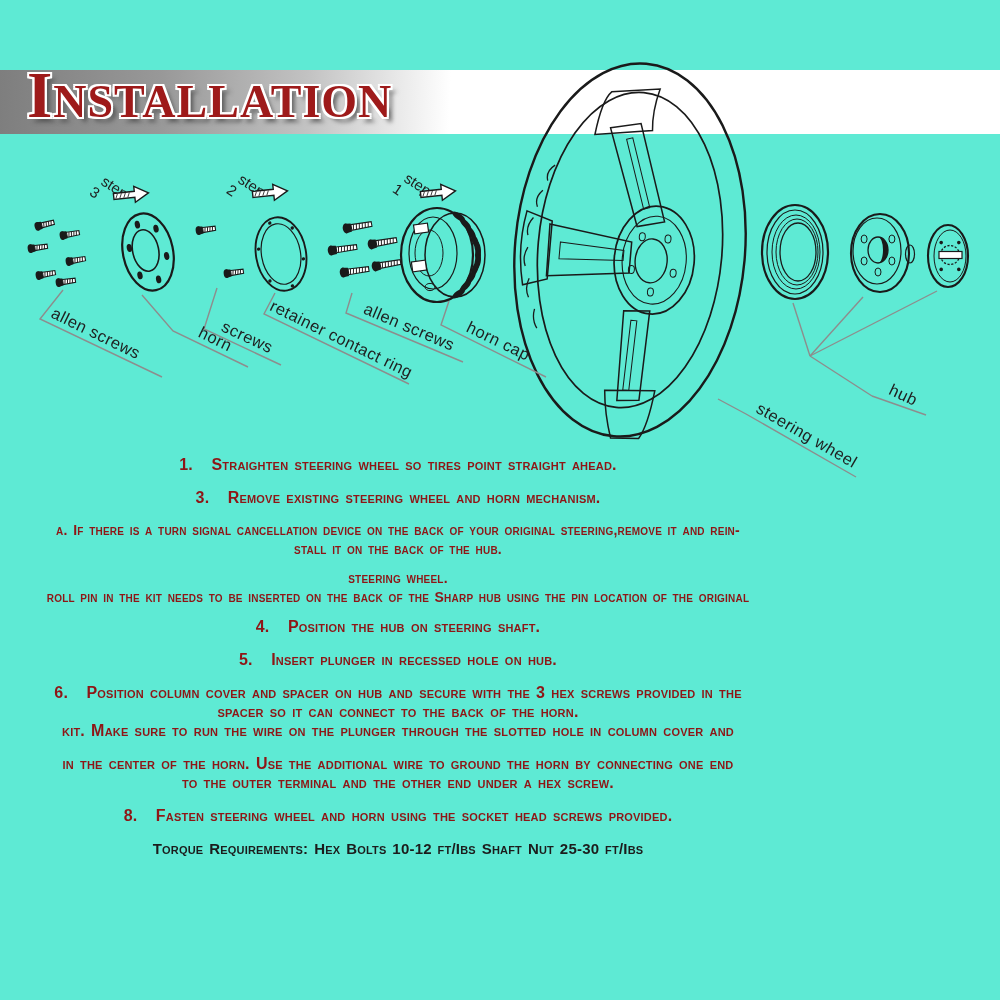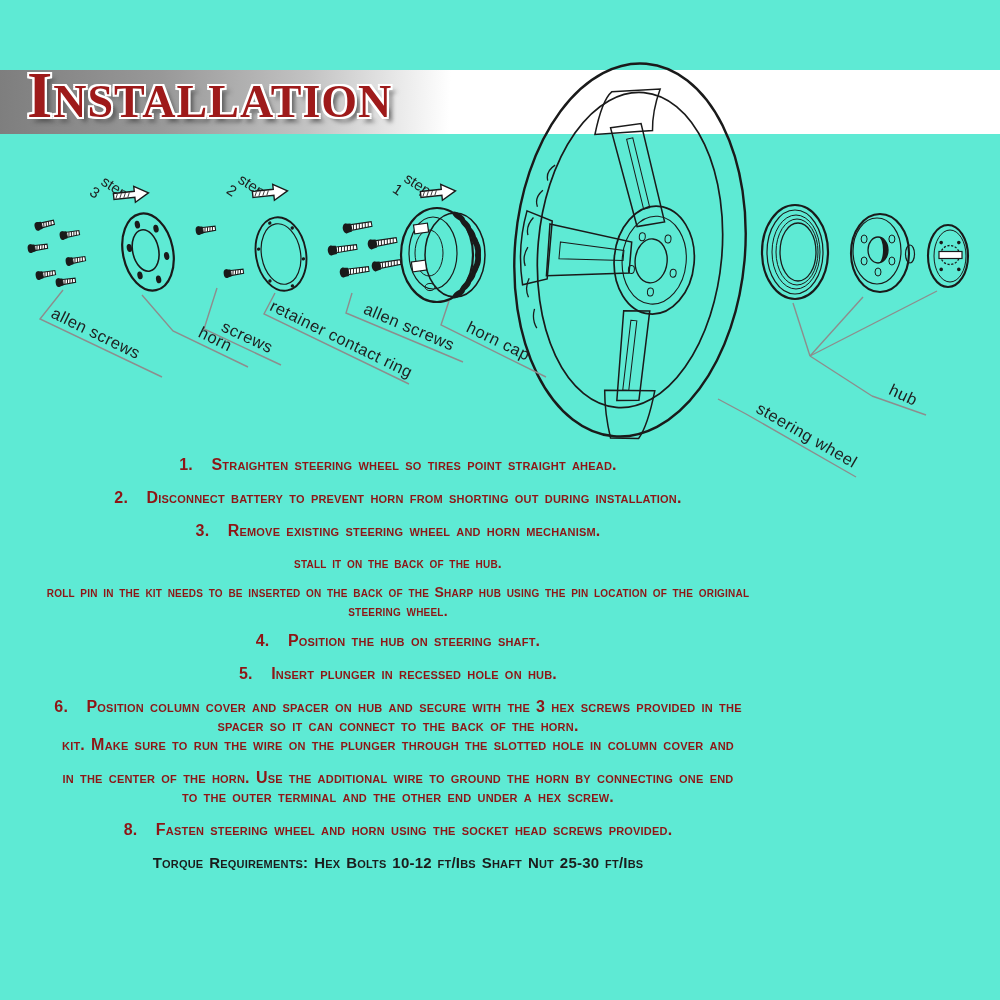--- a/index.html
+++ b/index.html
@@ -230,24 +230,23 @@
     <text class="lbl" text-anchor="middle" transform="translate(245,342) rotate(25)">screws</text>
     <text class="lbl" text-anchor="middle" transform="translate(339,344) rotate(26)">retainer contact ring</text>
     <text class="lbl" text-anchor="middle" transform="translate(407,332) rotate(23)">allen screws</text>
     <text class="lbl" text-anchor="middle" transform="translate(496,346) rotate(26)">horn cap</text>
     <text class="lbl" text-anchor="middle" transform="translate(804,440) rotate(30)">steering wheel</text>
     <text class="lbl" text-anchor="middle" transform="translate(901,400) rotate(25)">hub</text>
   </svg>
 
   <div class="instructions">
       <div class="para red"><div class="line">1.   Straighten steering wheel so tires point straight ahead.</div></div>
-      <div class="para red"><div class="line">2.   Disconnect battery to prevent horn from shorting out during installation.</div></div>
       <div class="para red"><div class="line">3.   Remove existing steering wheel and horn mechanism.</div></div>
-      <div class="para red small"><div class="line">stall it on the back of the hub.</div></div>
-      <div class="para red small"><div class="line">roll pin in the kit needs to be inserted on the back of the Sharp hub using the pin location of the original</div><div class="line">steering wheel.</div></div>
+      <div class="para red small"><div class="line">a. If there is a turn signal cancellation device on the back of your original steering,remove it and rein-</div><div class="line">stall it on the back of the hub.</div></div>
+      <div class="para red small"><div class="line">steering wheel.</div><div class="line">roll pin in the kit needs to be inserted on the back of the Sharp hub using the pin location of the original</div></div>
       <div class="para red"><div class="line">4.   Position the hub on steering shaft.</div></div>
       <div class="para red"><div class="line">5.   Insert plunger in recessed hole on hub.</div></div>
       <div class="para red"><div class="line">6.   Position column cover and spacer on hub and secure with the 3 hex screws provided in the</div><div class="line">spacer so it can connect to the back of the horn.</div><div class="line">kit. Make sure to run the wire on the plunger through the slotted hole in column cover and</div></div>
       <div class="para red"><div class="line">in the center of the horn. Use the additional wire to ground the horn by connecting one end</div><div class="line">to the outer terminal and the other end under a hex screw.</div></div>
       <div class="para red"><div class="line">8.   Fasten steering wheel and horn using the socket head screws provided.</div></div>
       <div class="para black"><div class="line">Torque Requirements: Hex Bolts 10-12 ft/Ibs Shaft Nut 25-30 ft/Ibs</div></div>
     </div>
 </div>
 
 </body></html>

